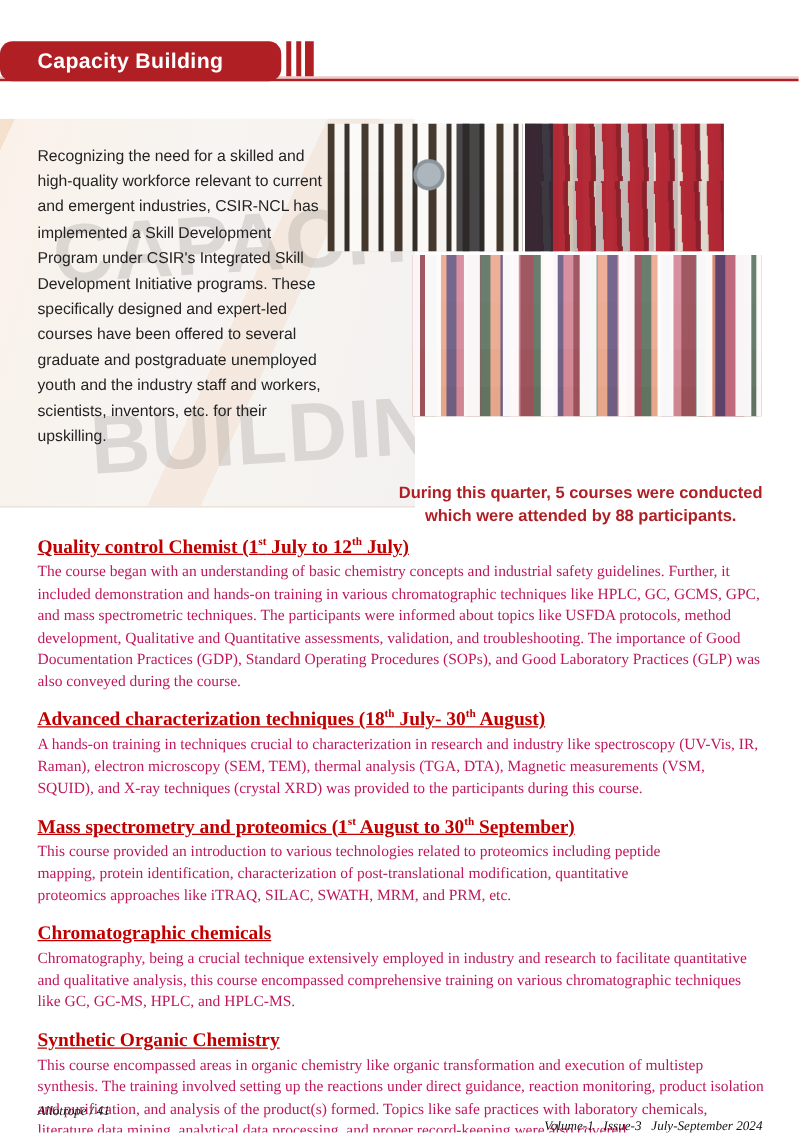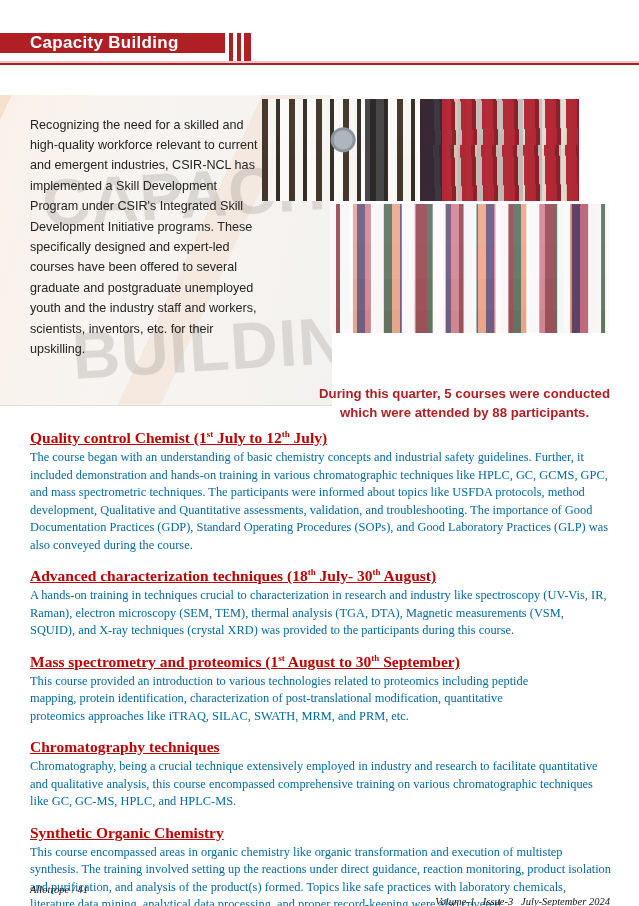--- a/index.html
+++ b/index.html
@@ -6,22 +6,22 @@
     --banner-red:#b01f24;
     --heading-red:#c00000;
   }
   html,body{margin:0;padding:0;}
   body{
     width:639px;height:906px;position:relative;overflow:hidden;background:#ffffff;
     font-family:"Liberation Sans",sans-serif;
   }
   
   .banner{
-    position:absolute;left:0;top:33px;width:225px;height:20px;
-    background:var(--banner-red);display:flex;align-items:center;z-index:5;
+    position:absolute;left:0;top:33px;width:225px;height:32px;
+    background:var(--banner-red);display:flex;align-items:center;z-index:5;border-radius:10px;
   }
   .banner-title{
     color:#ffffff;font-weight:bold;font-size:17px;letter-spacing:.3px;padding-left:30px;
     font-family:"Liberation Sans",sans-serif;white-space:nowrap;
   }
   .stripe{position:absolute;top:33px;height:28px;background:var(--banner-red);z-index:5;}
   .stripe-1{left:229px;width:4px;}
   .stripe-2{left:237px;width:4px;}
   .stripe-3{left:244px;width:7px;}
   .header-rule{
@@ -85,21 +85,21 @@
     position:absolute;left:30px;top:429px;width:582px;z-index:3;
     font-family:"Liberation Serif",serif;
   }
   .section{margin:0 0 13px 0;}
   .sec-heading{
     margin:0 0 2px 0;color:var(--heading-red);font-size:15.5px;font-weight:bold;
     text-decoration:underline;font-family:"Liberation Serif",serif;
   }
   .sec-heading sup{font-size:9px;line-height:0;}
   .sec-body{
-    margin:0;font-size:12.4px;line-height:17.5px;color:#0369a1;
+    margin:0;font-size:12.4px;line-height:17.5px;color:#be185d;
     font-family:"Liberation Serif",serif;
   }
   .section:nth-child(3) .sec-body{width:506px;}
   
   .footer{
     position:absolute;left:30px;right:29px;top:884px;z-index:3;
     display:flex;justify-content:space-between;align-items:flex-start;
     font-family:"Liberation Serif",serif;font-style:italic;font-size:10.5px;color:#111;
   }
   .footer .right{white-space:pre;margin-top:12px;}
@@ -138,21 +138,21 @@
     </section>
     <section class="section">
       <h2 class="sec-heading"><span>Advanced characterization techniques (18</span><sup>th</sup><span> July- 30</span><sup>th</sup><span> August)</span></h2>
       <p class="sec-body">A hands-on training in techniques crucial to characterization in research and industry like spectroscopy (UV-Vis, IR, Raman), electron microscopy (SEM, TEM), thermal analysis (TGA, DTA), Magnetic measurements (VSM, SQUID), and X-ray techniques (crystal XRD) was provided to the participants during this course.</p>
     </section>
     <section class="section">
       <h2 class="sec-heading"><span>Mass spectrometry and proteomics (1</span><sup>st</sup><span> August to 30</span><sup>th</sup><span> September)</span></h2>
       <p class="sec-body">This course provided an introduction to various technologies related to proteomics including peptide mapping, protein identification, characterization of post-translational modification, quantitative proteomics approaches like iTRAQ, SILAC, SWATH, MRM, and PRM, etc.</p>
     </section>
     <section class="section">
-      <h2 class="sec-heading"><span>Chromatography techniques</span></h2>
+      <h2 class="sec-heading"><span>Chromatographic chemicals</span></h2>
       <p class="sec-body">Chromatography, being a crucial technique extensively employed in industry and research to facilitate quantitative and qualitative analysis, this course encompassed comprehensive training on various chromatographic techniques like GC, GC-MS, HPLC, and HPLC-MS.</p>
     </section>
     <section class="section">
       <h2 class="sec-heading"><span>Synthetic Organic Chemistry</span></h2>
       <p class="sec-body">This course encompassed areas in organic chemistry like organic transformation and execution of multistep synthesis. The training involved setting up the reactions under direct guidance, reaction monitoring, product isolation and purification, and analysis of the product(s) formed. Topics like safe practices with laboratory chemicals, literature data mining, analytical data processing, and proper record-keeping were also covered.</p>
     </section>
   </main>
 
 <div class="footer">
   <span class="left">Allotrope / 41</span>

